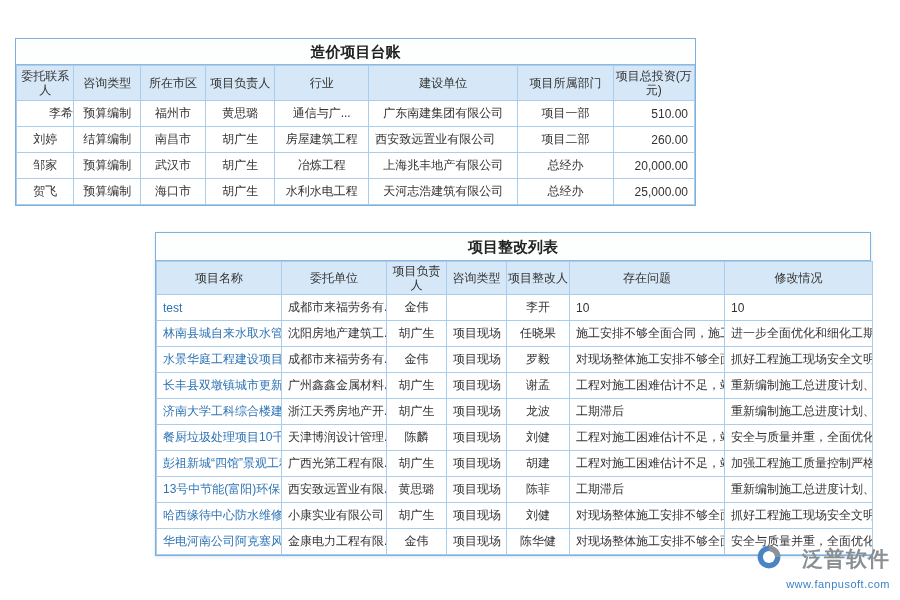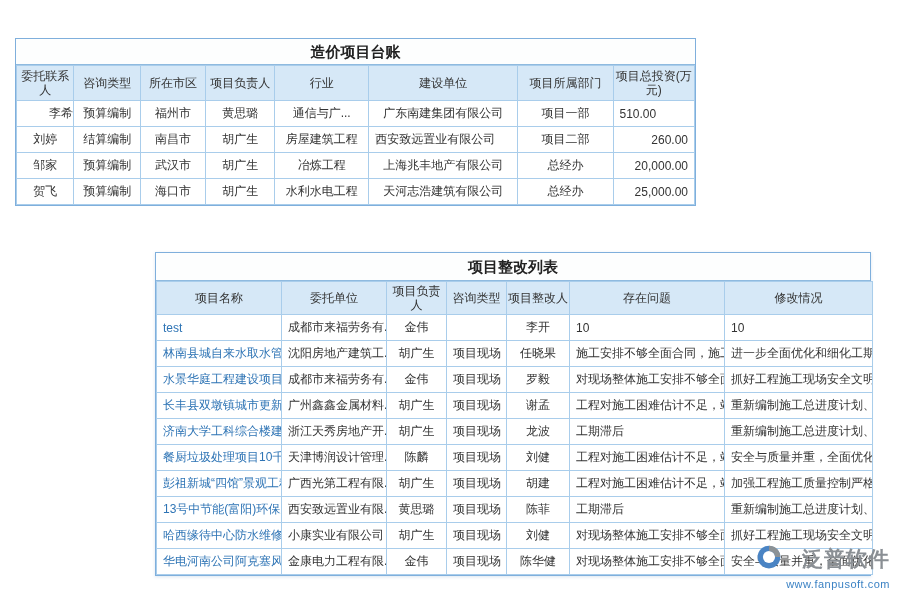--- a/index.html
+++ b/index.html
@@ -17,21 +17,21 @@
   }
   .card .title {
     text-align:center;
     font-weight:bold;
     color:#222222;
     background:#fdfefe;
     border-bottom:1px solid #8fbadf;
   }
   #ledger-card { left:15px; top:38px; width:681px; }
   #ledger-card .title { height:26px; line-height:26px; font-size:15px; }
-  #rect-card { left:155px; top:252px; width:716px; box-shadow:0 1px 3px rgba(120,160,200,.25); }
+  #rect-card { left:155px; top:232px; width:716px; box-shadow:0 1px 3px rgba(120,160,200,.25); }
   #rect-card .title { height:28px; line-height:28px; font-size:15px; }
 
   table { border-collapse:collapse; table-layout:fixed; width:100%; }
   th, td {
     border:1px solid #a9cdeb;
     font-size:12px;
     color:#333333;
     overflow:hidden;
   }
   th {
@@ -104,21 +104,21 @@
       </thead>
       <tbody>
         <tr data-name="table-row">
           <td data-name="table-cell" style="text-align: center; padding-left: 32px;">李希</td>
           <td data-name="table-cell" style="text-align: center;">预算编制</td>
           <td data-name="table-cell" style="text-align: center;">福州市</td>
           <td data-name="table-cell" style="text-align: center;">黄思璐</td>
           <td data-name="table-cell" style="text-align: center;">通信与广...</td>
           <td data-name="table-cell" style="text-align: center;">广东南建集团有限公司</td>
           <td data-name="table-cell" style="text-align: center;">项目一部</td>
-          <td data-name="table-cell" style="text-align: left;">510.00</td>
+          <td data-name="table-cell" style="text-align: right;">510.00</td>
         </tr>
         <tr data-name="table-row">
           <td data-name="table-cell" style="text-align: center;">刘婷</td>
           <td data-name="table-cell" style="text-align: center;">结算编制</td>
           <td data-name="table-cell" style="text-align: center;">南昌市</td>
           <td data-name="table-cell" style="text-align: center;">胡广生</td>
           <td data-name="table-cell" style="text-align: center;">房屋建筑工程</td>
           <td data-name="table-cell" style="text-align: left;">西安致远置业有限公司</td>
           <td data-name="table-cell" style="text-align: center;">项目二部</td>
           <td data-name="table-cell" style="text-align: right;">260.00</td>

